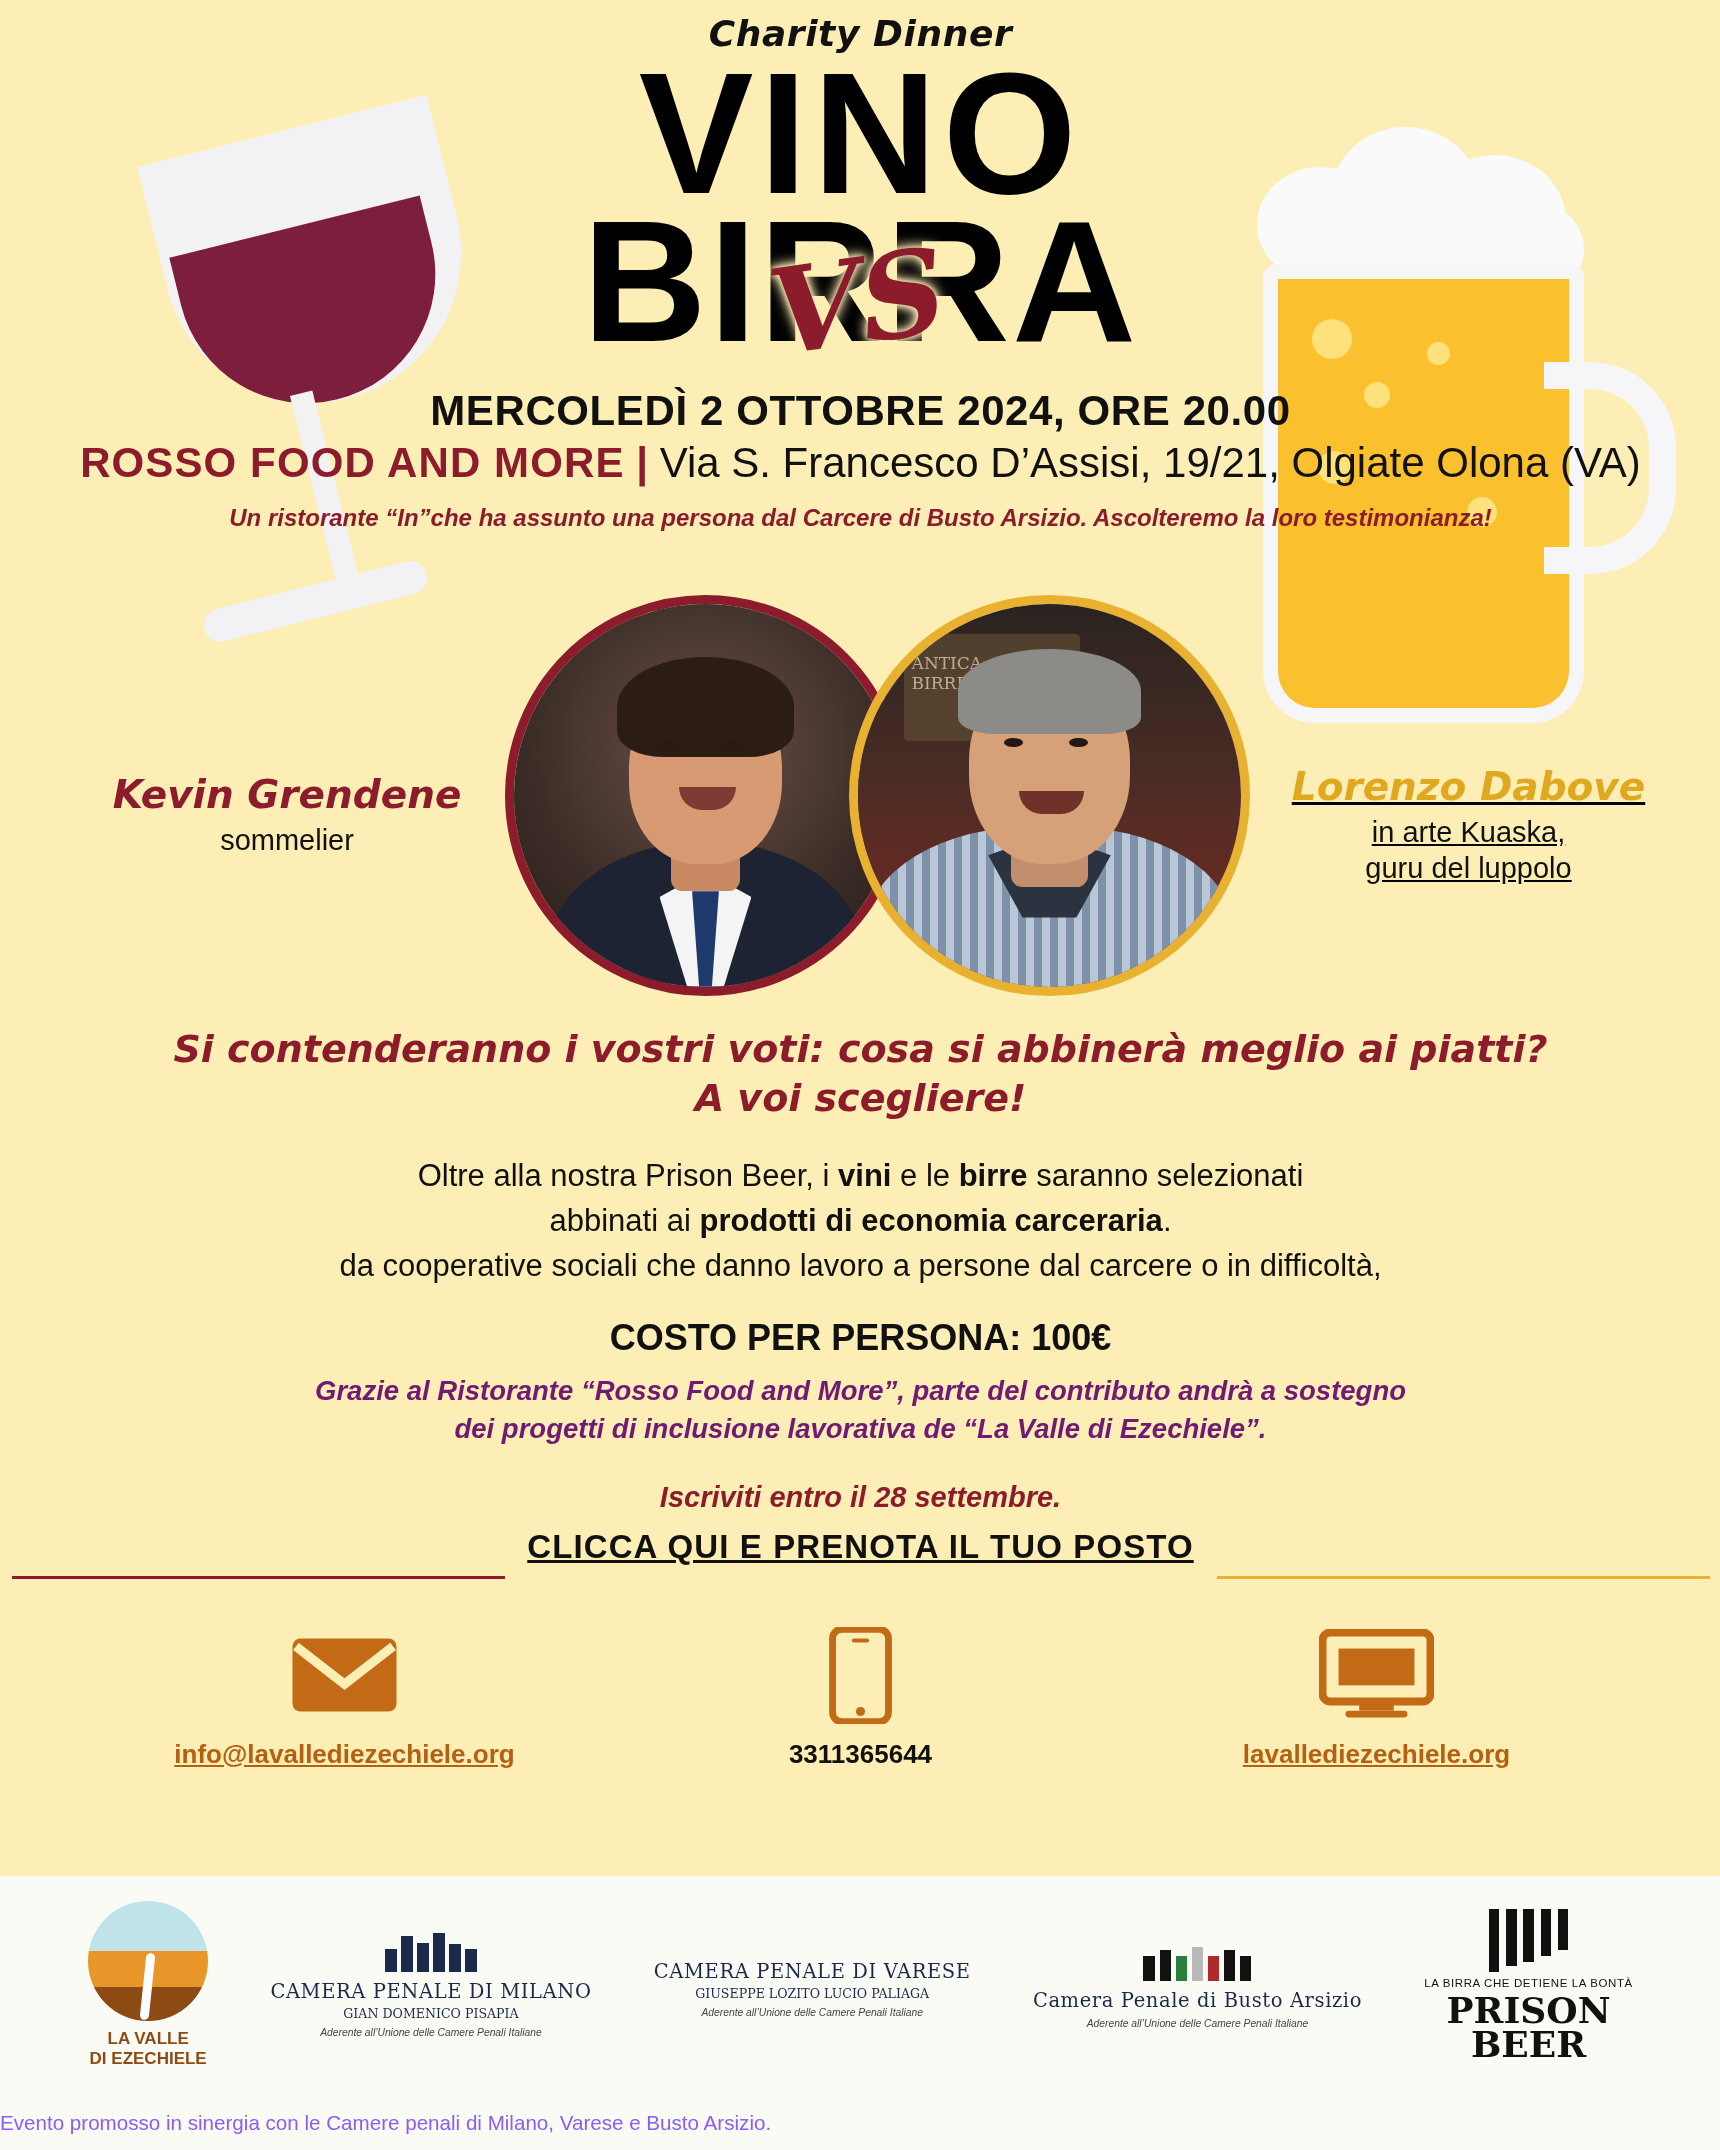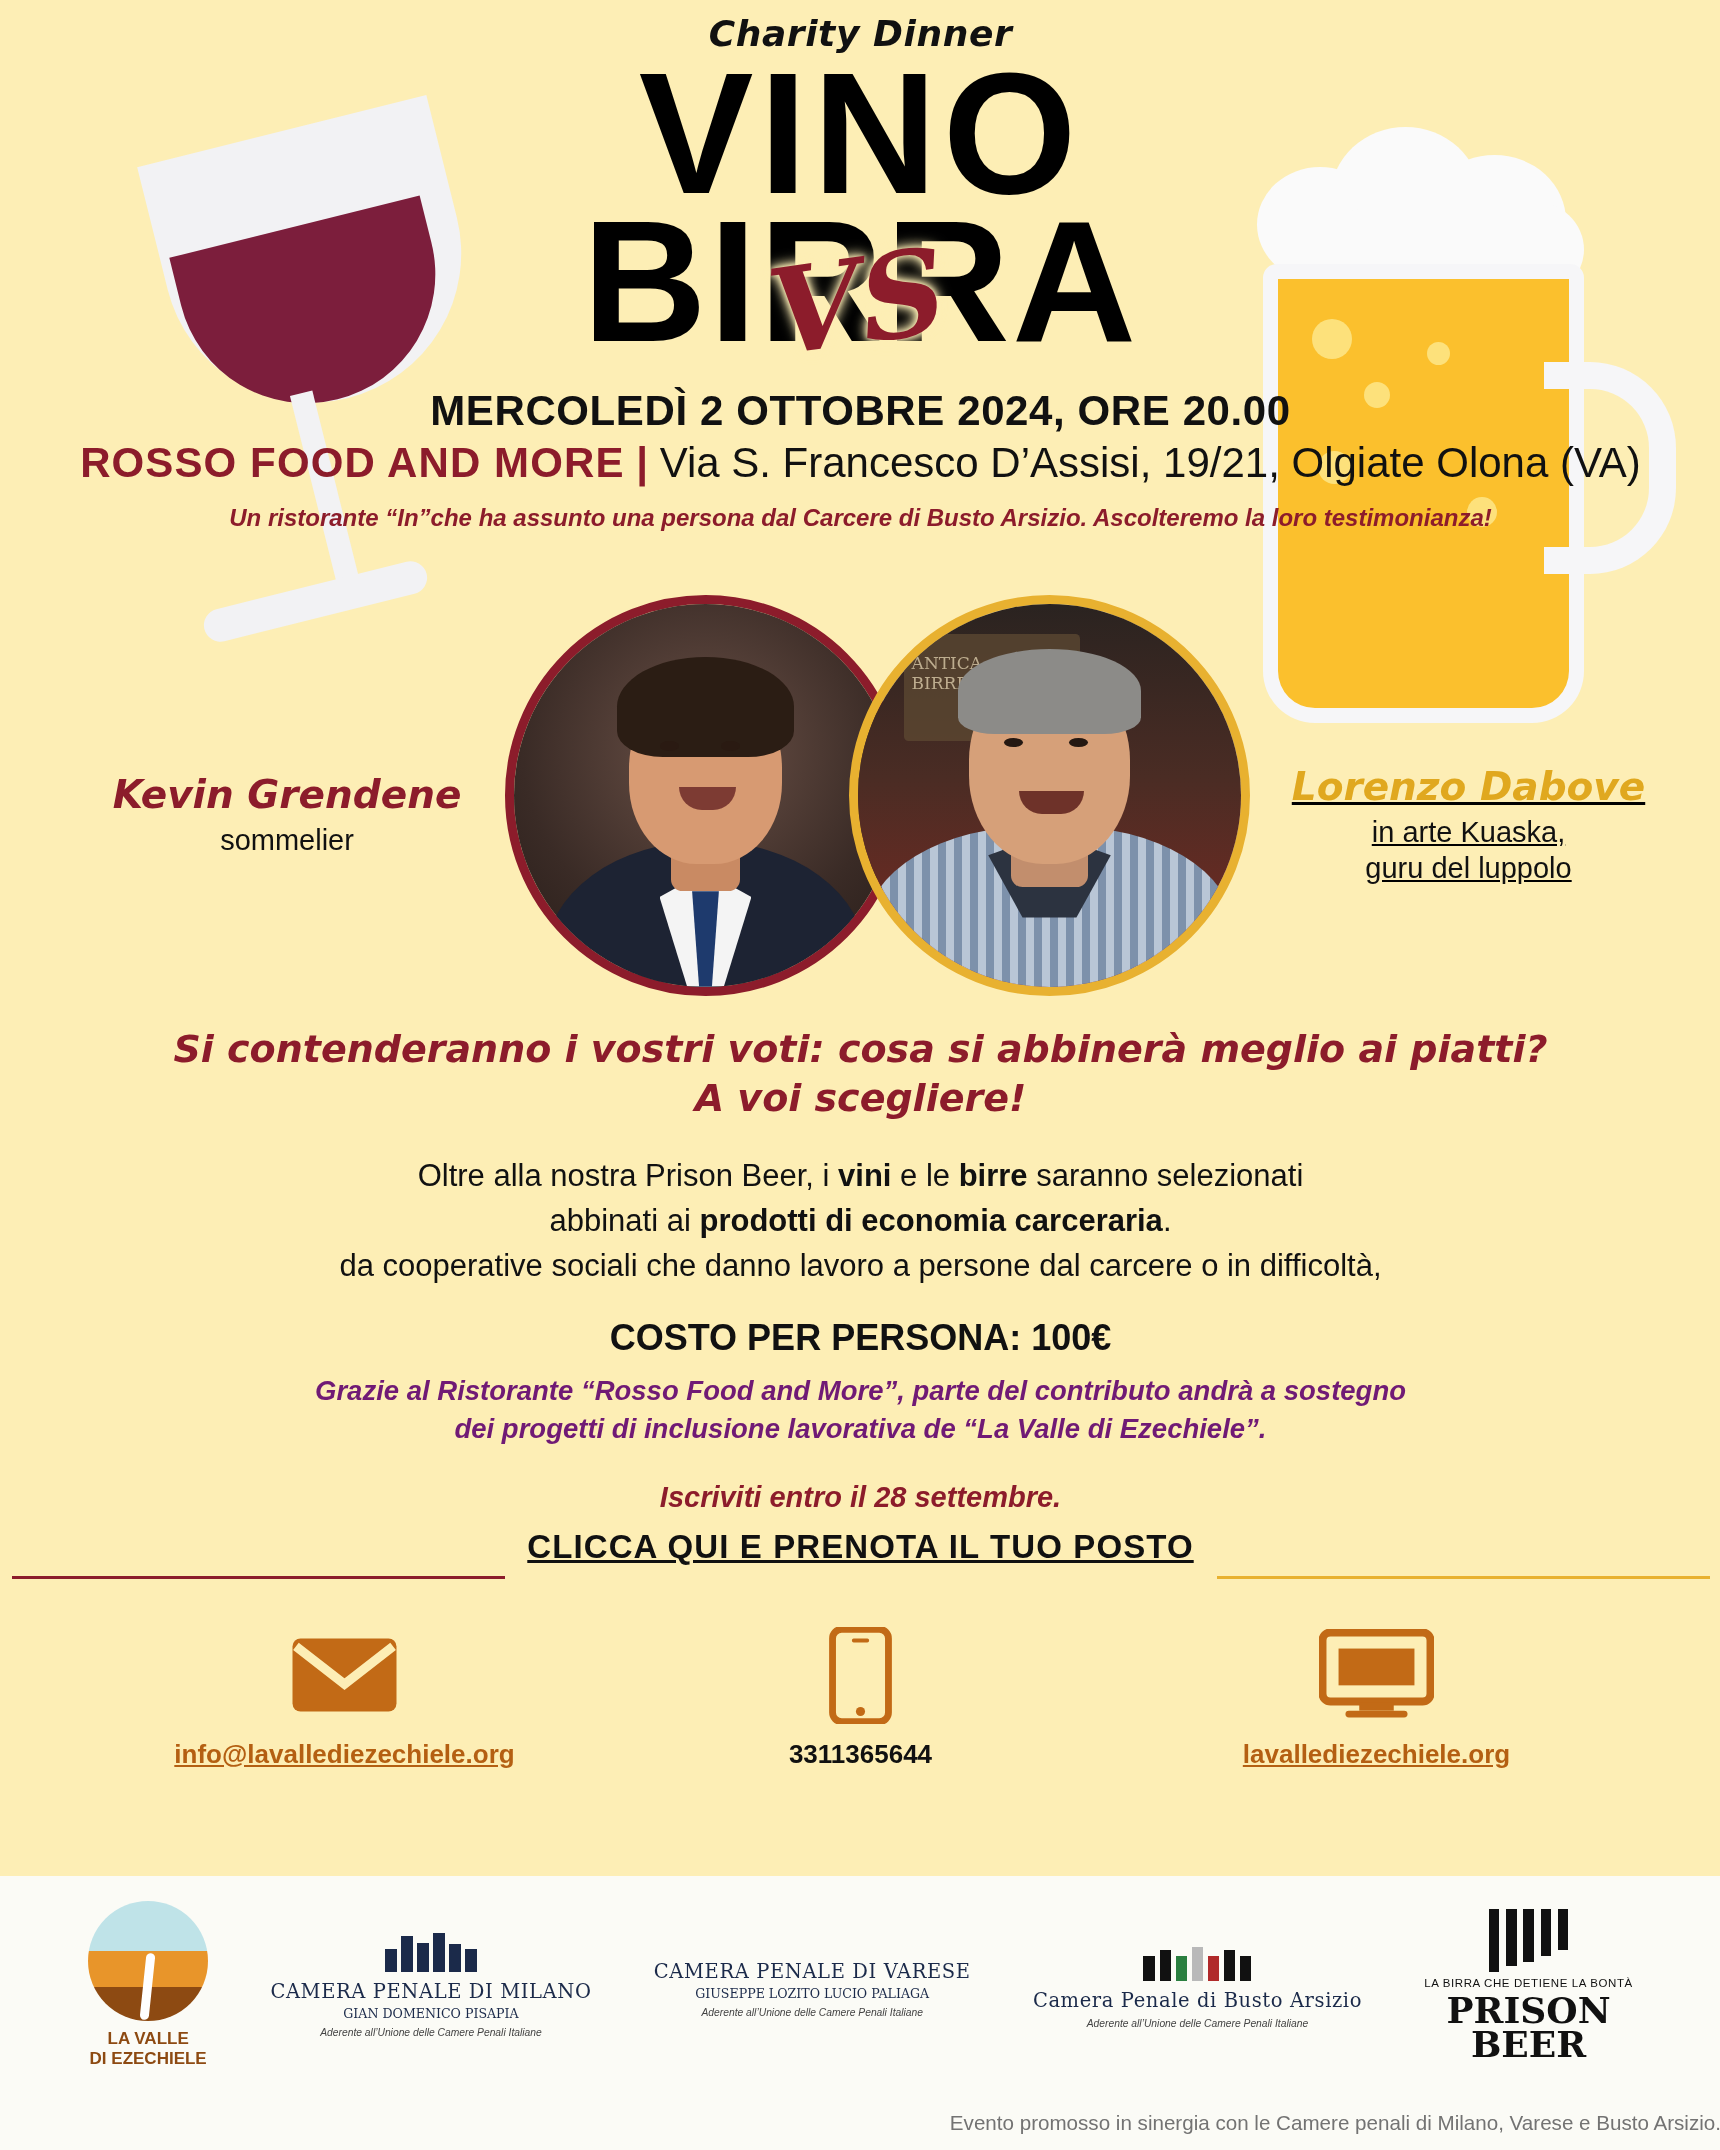--- a/index.html
+++ b/index.html
@@ -265,21 +265,21 @@
   .logo-caption { font-family: "DejaVu Serif", serif; font-size: 19.5px; color: #1b2a4a; margin-top: 8px; letter-spacing: 0.6px; }
   .logo-sub { font-family: "DejaVu Serif", serif; font-size: 12.6px; color: #1b2a4a; margin-top: 3.4px; }
   .logo-seal { font-size: 10.3px; color: #444; margin-top: 5.7px; font-style: italic; }
 
   .prison-lines { display: flex; gap: 6.9px; justify-content: center; height: 63px; }
   .prison-lines span { width: 10.3px; background: #111; }
   .prison-top { font-size: 11.5px; letter-spacing: 0.6px; color: #111; margin-top: 5.7px; }
   .prison-name { font-family: "DejaVu Serif", serif; font-weight: bold; font-size: 36px; line-height: 0.95; color: #111; margin-top: 3.4px; }
 
   .footer-note {
-    text-align: right; font-size: 20.6px; color: #737373;
+    text-align: left; font-size: 20.6px; color: #8b5cf6;
     position: absolute; bottom: 16px; width: 100%;
   }
 </style>
 </head>
 <body>
 
 <div class="bg-art">
   <div class="wine-glass">
     <div class="wine-bowl"></div>
     <div class="wine-liquid"></div>

